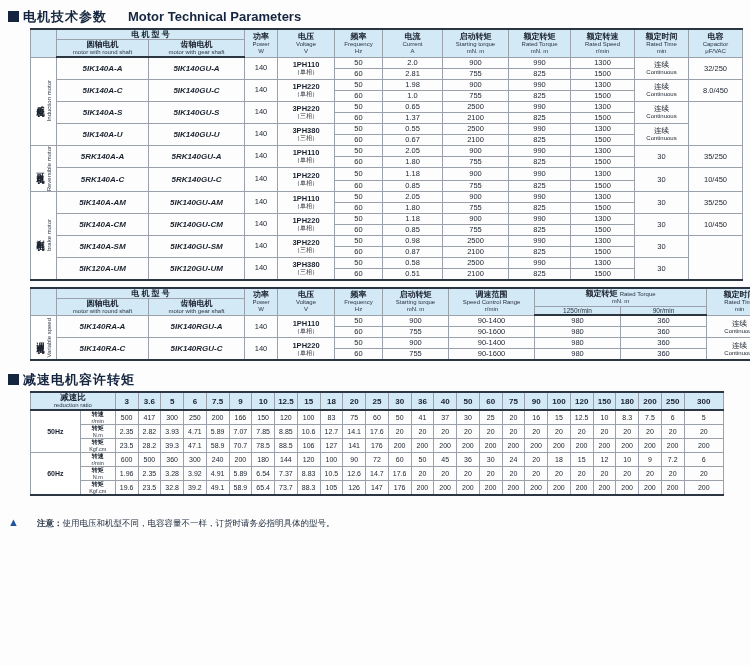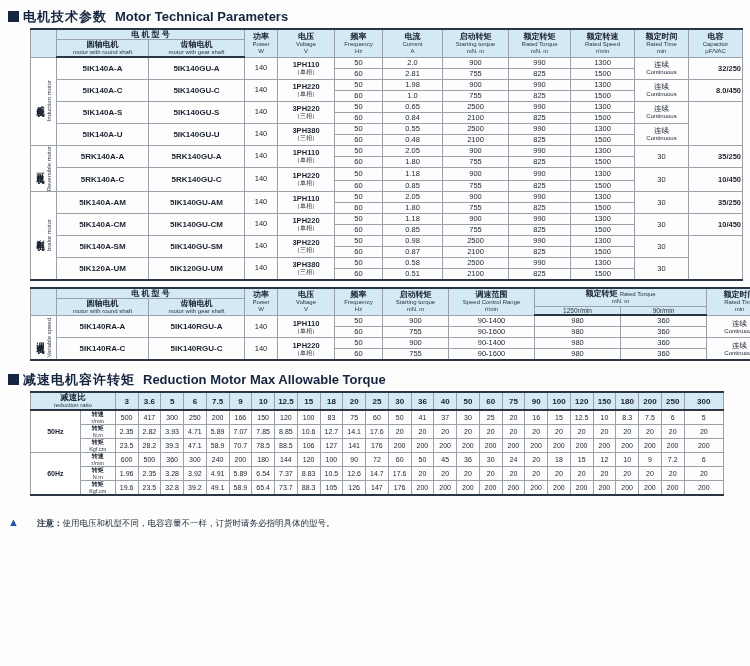--- a/index.html
+++ b/index.html
@@ -8,39 +8,39 @@
     font-family:"Liberation Sans","DejaVu Sans",sans-serif;
     color:#1a222e;-webkit-font-smoothing:antialiased;
   }
   .page{width:750px;height:666px;background:#fdfdfd;box-sizing:border-box;
         padding:8px 26px 5px 30px;position:relative;overflow:hidden;}
   
   .sec-title{margin-left:-22px;font-weight:bold;font-size:13px;color:#15253f;
              display:flex;align-items:center;gap:4px;line-height:17px;}
   .sec-title .sq{width:11px;height:11px;background:#15253f;display:inline-block;flex:0 0 auto;}
   .sec-title .zh{letter-spacing:1px;}
-  .sec-title .en{margin-left:4px;text-align:right;}
+  .sec-title .en{margin-left:17px;text-align:right;}
   
   table{width:100%;border-collapse:collapse;table-layout:fixed;}
   th,td{border:1px solid #9aa1aa;text-align:center;vertical-align:middle;
         padding:0 1px;overflow:hidden;white-space:nowrap;}
   thead th{background:#d3e9f5;}
   .hzh{font-size:8px;font-weight:bold;line-height:9px;}
   .hen{font-size:6px;font-weight:normal;line-height:7px;color:#2a3340;}
   .hunit{font-size:6px;font-weight:normal;line-height:7px;color:#2a3340;}
   table.t{border-top:2px solid #2c3642;border-bottom:2px solid #2c3642;border-radius:13px;}
   table.t thead tr:last-child th{border-bottom:2px solid #2c3642;}
   
   td.val{font-size:7.5px;height:10px;line-height:10px;}
-  td.model{font-size:8px;font-weight:bold;}
+  td.model{font-size:8px;font-weight:bold;font-style:italic;}
   td.volt .v1{font-size:7.5px;font-weight:bold;line-height:9px;}
   td.volt .v2{font-size:6px;line-height:7px;}
   td.time .v1{font-size:7.5px;line-height:9px;}
   td.time .v2{font-size:6px;line-height:7px;}
-  td.cap{font-size:7.5px;font-weight:bold;text-align:right;}
+  td.cap{font-size:7.5px;font-weight:normal;}
   tr.sub2 td{border-top-color:#c6ccd2;}
   tr.grp td{border-top:1.4px solid #39424e;}
   td.gcell{background:#fff;padding:0;}
   .gwrap{display:flex;align-items:center;justify-content:center;gap:1px;}
   .vzh{writing-mode:vertical-rl;text-orientation:upright;font-size:8px;font-weight:bold;
        letter-spacing:1px;line-height:10px;}
   .ven{writing-mode:vertical-rl;transform:rotate(180deg);font-size:6px;color:#2a3340;line-height:7px;}
   
   table.t3 td{font-size:7px;height:12px;line-height:12px;}
   table.t3 thead th{height:14px;}
@@ -223,21 +223,21 @@
           <td class="val">990</td>
           <td class="val">1300</td>
     <td class="time" rowspan="2">
             <div class="v1">连续</div>
             <div class="v2">Continuous</div>
           </td>
     <td class="cap" rowspan="4"></td>
   </tr>
   <tr class="sub2">
           <td class="val">60</td>
-          <td class="val">0.84</td>
+          <td class="val">1.37</td>
           <td class="val">2100</td>
           <td class="val">825</td>
           <td class="val">1500</td>
         </tr>
         <tr class="grp sub1">
 
     <td class="model" rowspan="2">5IK140A-U</td>
     <td class="model" rowspan="2">5IK140GU-U</td>
     <td class="val" rowspan="2">140</td>
     <td class="volt" rowspan="2">
@@ -250,21 +250,21 @@
           <td class="val">990</td>
           <td class="val">1300</td>
     <td class="time" rowspan="2">
             <div class="v1">连续</div>
             <div class="v2">Continuous</div>
           </td>
 
   </tr>
   <tr class="sub2">
           <td class="val">60</td>
-          <td class="val">0.48</td>
+          <td class="val">0.67</td>
           <td class="val">2100</td>
           <td class="val">825</td>
           <td class="val">1500</td>
         </tr>
         <tr class="grp sub1">
     <td class="gcell" rowspan="4">
     <div class="gwrap">
               <span class="vzh">可逆电机</span>
               <span class="ven">Reversible motor</span>
             </div>
@@ -566,21 +566,20 @@
           <td class="val">980</td>
           <td class="val">360</td>
         </tr>
       </tbody>
     </table>
 
   <div class="gap10"></div>
   <div class="sec-title">
     <span class="sq"></span>
     <span class="zh">减速电机容许转矩</span>
-    <span class="en">Reduction Motor Max Allowable Torque</span>
   </div>
 
   <div class="gap4"></div>
   <table class="t t3" id="t3">
       <colgroup>
         <col style="width:48px">
         <col style="width:34px">
         <col style="width:22px">
         <col style="width:22px">
         <col style="width:22px">

